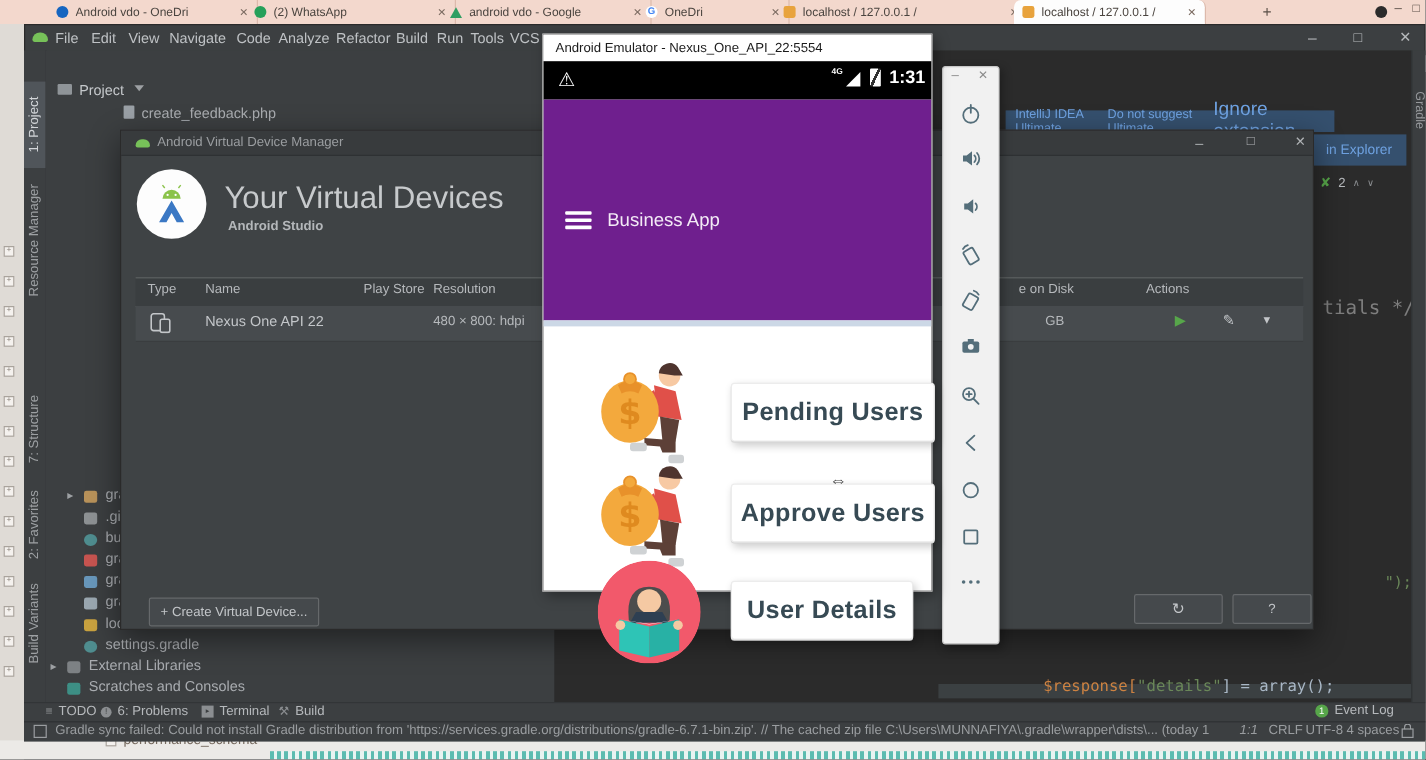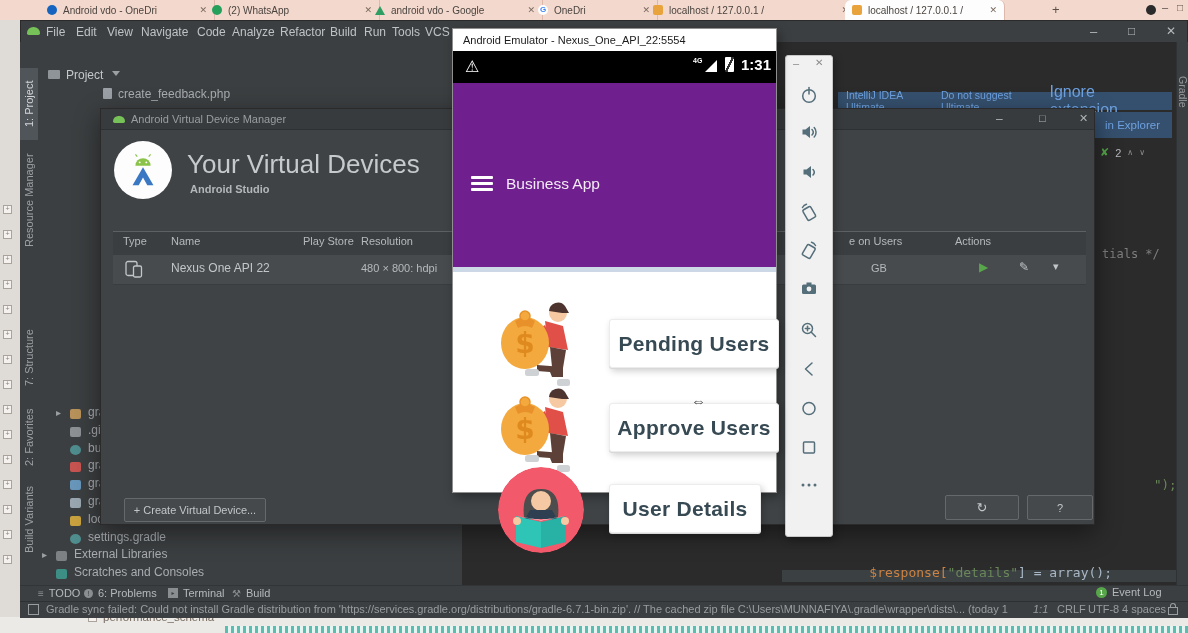--- a/index.html
+++ b/index.html
@@ -196,37 +196,37 @@
   <span class="a ticon" style="left:70px;top:534px;background:#4f8d8f;border-radius:50%;"></span>
   <span class="a treetxt" style="left:88px;top:530px;">settings.gradle</span>
   <span class="a" style="left:42px;top:549px;color:#9da0a3;font-size:10px;">▸</span>
   <span class="a ticon" style="left:56px;top:551px;background:#7d8184;"></span>
   <span class="a treetxt" style="left:74px;top:547px;">External Libraries</span>
   <span class="a ticon" style="left:56px;top:569px;background:#3d8f85;"></span>
   <span class="a treetxt" style="left:74px;top:565px;">Scratches and Consoles</span>
 
   <div class="a" style="left:462px;top:42px;width:714px;height:543px;background:#2b2b2b;"></div>
 
-  <div class="a" style="left:838px;top:92px;width:334px;height:18px;background:#35506e;display:flex;align-items:center;justify-content:space-between;padding:0 8px;box-sizing:border-box;">
+  <div class="a" style="left:838px;top:92px;width:274px;height:18px;background:#35506e;display:flex;align-items:center;justify-content:space-between;padding:0 8px;box-sizing:border-box;">
     <span style="font-size:10.5px;color:#6ea1e0;">IntelliJ IDEA Ultimate</span>
     <span style="font-size:10.5px;color:#6ea1e0;">Do not suggest Ultimate</span>
     <span style="font-size:16px;color:#6ea1e0;">Ignore extension</span>
   </div>
   <div class="a" style="left:1020px;top:112px;width:152px;height:26px;background:#35506e;display:flex;align-items:center;justify-content:flex-end;padding:0 12px;box-sizing:border-box;">
     <span style="font-size:11.5px;color:#6ea1e0;">in Explorer</span>
   </div>
 
   <div class="a" style="left:1100px;top:146px;display:flex;gap:6px;align-items:center;">
     <span style="color:#57a64a;font-size:11px;">✘</span>
     <span style="color:#b6b9bc;font-size:11px;">2</span>
     <span style="color:#8b8e91;font-size:8px;">∧</span>
     <span style="color:#8b8e91;font-size:8px;">∨</span>
   </div>
 
-  <span class="a mono" style="left:1102px;top:247px;font-size:12px;color:#7e7e7e;">tials */</span>
+  <span class="a mono" style="left:1102px;top:247px;font-size:16px;color:#7e7e7e;">tials */</span>
   <span class="a mono" style="left:1154px;top:477px;font-size:12.5px;color:#6a8759;">");</span>
   <div class="a" style="left:782px;top:570px;width:394px;height:12px;background:#3b4042;"></div>
   <div class="a mono" style="left:838px;top:550px;font-size:13px;white-space:pre;">
     <span style="color:#cc8242;">$response[</span><span style="color:#6a8759;">"details"</span><span style="color:#a9b7c6;">] = array();</span>
   </div>
 
   <div class="a" style="left:1176px;top:42px;width:12px;height:543px;background:#3b3e40;border-left:1px solid #2f3234;"></div>
   <span class="a" style="left:1177px;top:76px;writing-mode:vertical-rl;font-size:10.5px;color:#96999c;">Gradle</span>
 
   <div class="a" style="left:20px;top:585px;width:1168px;height:16px;background:#3c3f41;border-top:1px solid #323537;"></div>
@@ -280,21 +280,21 @@
       </svg>
     </div>
     <div style="position:absolute;left:86px;top:40px;font-size:26px;color:#c7cacc;">Your Virtual Devices</div>
     <div style="position:absolute;left:89px;top:74px;font-size:11px;font-weight:bold;color:#b4b7ba;">Android Studio</div>
 
     <div style="position:absolute;left:12px;top:122px;width:973px;height:23px;background:#3a3e40;border-top:1px solid #5e6163;border-bottom:1px solid #5e6163;"></div>
     <span class="hdrcell" style="position:absolute;left:22px;top:126px;">Type</span>
     <span class="hdrcell" style="position:absolute;left:70px;top:126px;">Name</span>
     <span class="hdrcell" style="position:absolute;left:202px;top:126px;">Play Store</span>
     <span class="hdrcell" style="position:absolute;left:260px;top:126px;">Resolution</span>
-    <span class="hdrcell" style="position:absolute;left:748px;top:126px;">e on Users</span>
+    <span class="hdrcell" style="position:absolute;left:748px;top:126px;">e on Disk</span>
     <span class="hdrcell" style="position:absolute;left:854px;top:126px;">Actions</span>
 
     <div style="position:absolute;left:12px;top:146px;width:973px;height:29px;background:#474b4e;border-bottom:1px solid #3a3d3f;"></div>
     <svg width="20" height="18" viewBox="0 0 20 18" style="position:absolute;left:24px;top:151px;">
       <rect x="1" y="1.5" width="11" height="14" rx="2" fill="none" stroke="#c3c6c9" stroke-width="1.3"></rect>
       <rect x="8.5" y="6" width="8" height="11" rx="1.5" fill="#474b4e" stroke="#c3c6c9" stroke-width="1.3"></rect>
     </svg>
     <span style="position:absolute;left:70px;top:152px;font-size:12px;color:#c3c6c9;">Nexus One API 22</span>
     <span style="position:absolute;left:260px;top:153px;font-size:11px;color:#b6b9bc;">480 × 800: hdpi</span>
     <span style="position:absolute;left:748px;top:153px;font-size:11px;color:#b6b9bc;margin-left:22px;">GB</span>

